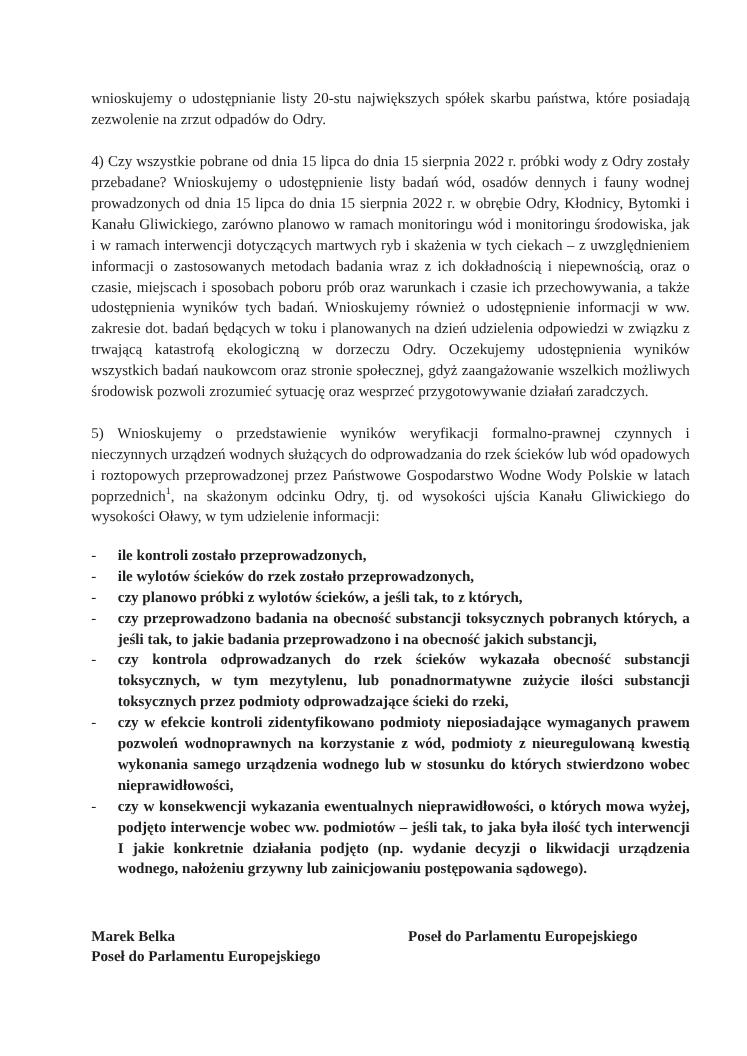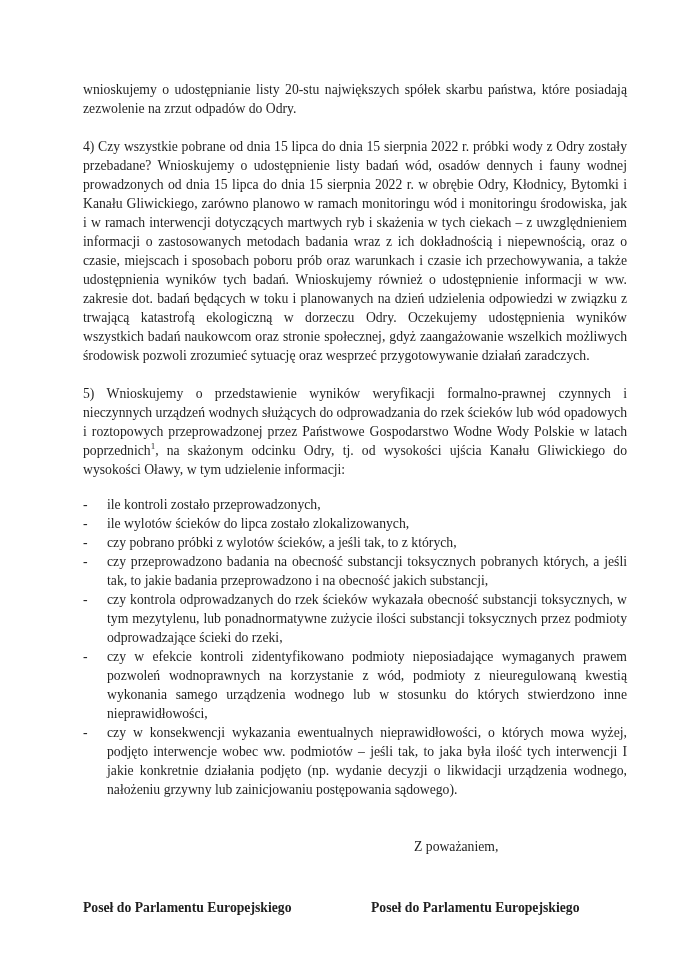--- a/index.html
+++ b/index.html
@@ -20,21 +20,21 @@
   .para { margin: 0 0 19px 0; text-align: justify; }
   .para-last { margin-bottom: 16px; }
   sup.fnref {
     font-size: 9px;
     line-height: 0;
     vertical-align: super;
   }
   .dash-list { margin: 0; padding: 0; }
   .dash-item { display: flex; }
   .dash { flex: 0 0 24px; }
-  .itext { flex: 1; text-align: justify; }
+  .itext { flex: 1; text-align: justify; font-weight: bold; }
   .closing { margin: 38px 0 0 331px; }
   .signatures {
     display: flex;
     margin-top: 42px;
     font-weight: bold;
   }
   .sig-left { width: 288px; }
   .sig-name, .sig-title { line-height: 19px; }
 </style>
 </head>
@@ -50,48 +50,48 @@
     <span>5) Wnioskujemy o przedstawienie wyników weryfikacji formalno-prawnej czynnych i nieczynnych urządzeń wodnych służących do odprowadzania do rzek ścieków lub wód opadowych i roztopowych przeprowadzonej przez Państwowe Gospodarstwo Wodne Wody Polskie w latach poprzednich</span><sup class="fnref">1</sup><span>, na skażonym odcinku Odry, tj. od wysokości ujścia Kanału Gliwickiego do wysokości Oławy, w tym udzielenie informacji:</span>
   </p>
 
   <div class="dash-list">
     <div class="dash-item">
       <span class="dash">-</span>
       <span class="itext">ile kontroli zostało przeprowadzonych,</span>
     </div>
     <div class="dash-item">
       <span class="dash">-</span>
-      <span class="itext">ile wylotów ścieków do lipca zostało zlokalizowanych,</span>
+      <span class="itext">ile wylotów ścieków do rzek zostało przeprowadzonych,</span>
     </div>
     <div class="dash-item">
       <span class="dash">-</span>
-      <span class="itext">czy pobrano próbki z wylotów ścieków, a jeśli tak, to z których,</span>
+      <span class="itext">czy planowo próbki z wylotów ścieków, a jeśli tak, to z których,</span>
     </div>
     <div class="dash-item">
       <span class="dash">-</span>
       <span class="itext">czy przeprowadzono badania na obecność substancji toksycznych pobranych których, a jeśli tak, to jakie badania przeprowadzono i na obecność jakich substancji,</span>
     </div>
     <div class="dash-item">
       <span class="dash">-</span>
       <span class="itext">czy kontrola odprowadzanych do rzek ścieków wykazała obecność substancji toksycznych, w tym mezytylenu, lub ponadnormatywne zużycie ilości substancji toksycznych przez podmioty odprowadzające ścieki do rzeki,</span>
     </div>
     <div class="dash-item">
       <span class="dash">-</span>
-      <span class="itext">czy w efekcie kontroli zidentyfikowano podmioty nieposiadające wymaganych prawem pozwoleń wodnoprawnych na korzystanie z wód, podmioty z nieuregulowaną kwestią wykonania samego urządzenia wodnego lub w stosunku do których stwierdzono inne nieprawidłowości,</span>
+      <span class="itext">czy w efekcie kontroli zidentyfikowano podmioty nieposiadające wymaganych prawem pozwoleń wodnoprawnych na korzystanie z wód, podmioty z nieuregulowaną kwestią wykonania samego urządzenia wodnego lub w stosunku do których stwierdzono wobec nieprawidłowości,</span>
     </div>
     <div class="dash-item">
       <span class="dash">-</span>
       <span class="itext">czy w konsekwencji wykazania ewentualnych nieprawidłowości, o których mowa wyżej, podjęto interwencje wobec ww. podmiotów – jeśli tak, to jaka była ilość tych interwencji I jakie konkretnie działania podjęto (np. wydanie decyzji o likwidacji urządzenia wodnego, nałożeniu grzywny lub zainicjowaniu postępowania sądowego).</span>
     </div>
   </div>
 
-  <p class="closing">Z poważaniem,</p>
 
   <div class="signatures">
     <div class="sig-left">
+      <div class="sig-name">Marek Belka</div>
       <div class="sig-title">Poseł do Parlamentu Europejskiego</div>
     </div>
     <div class="sig-right">
       <div class="sig-title">Poseł do Parlamentu Europejskiego</div>
     </div>
   </div>
 
 </div>
 
 </body></html>

